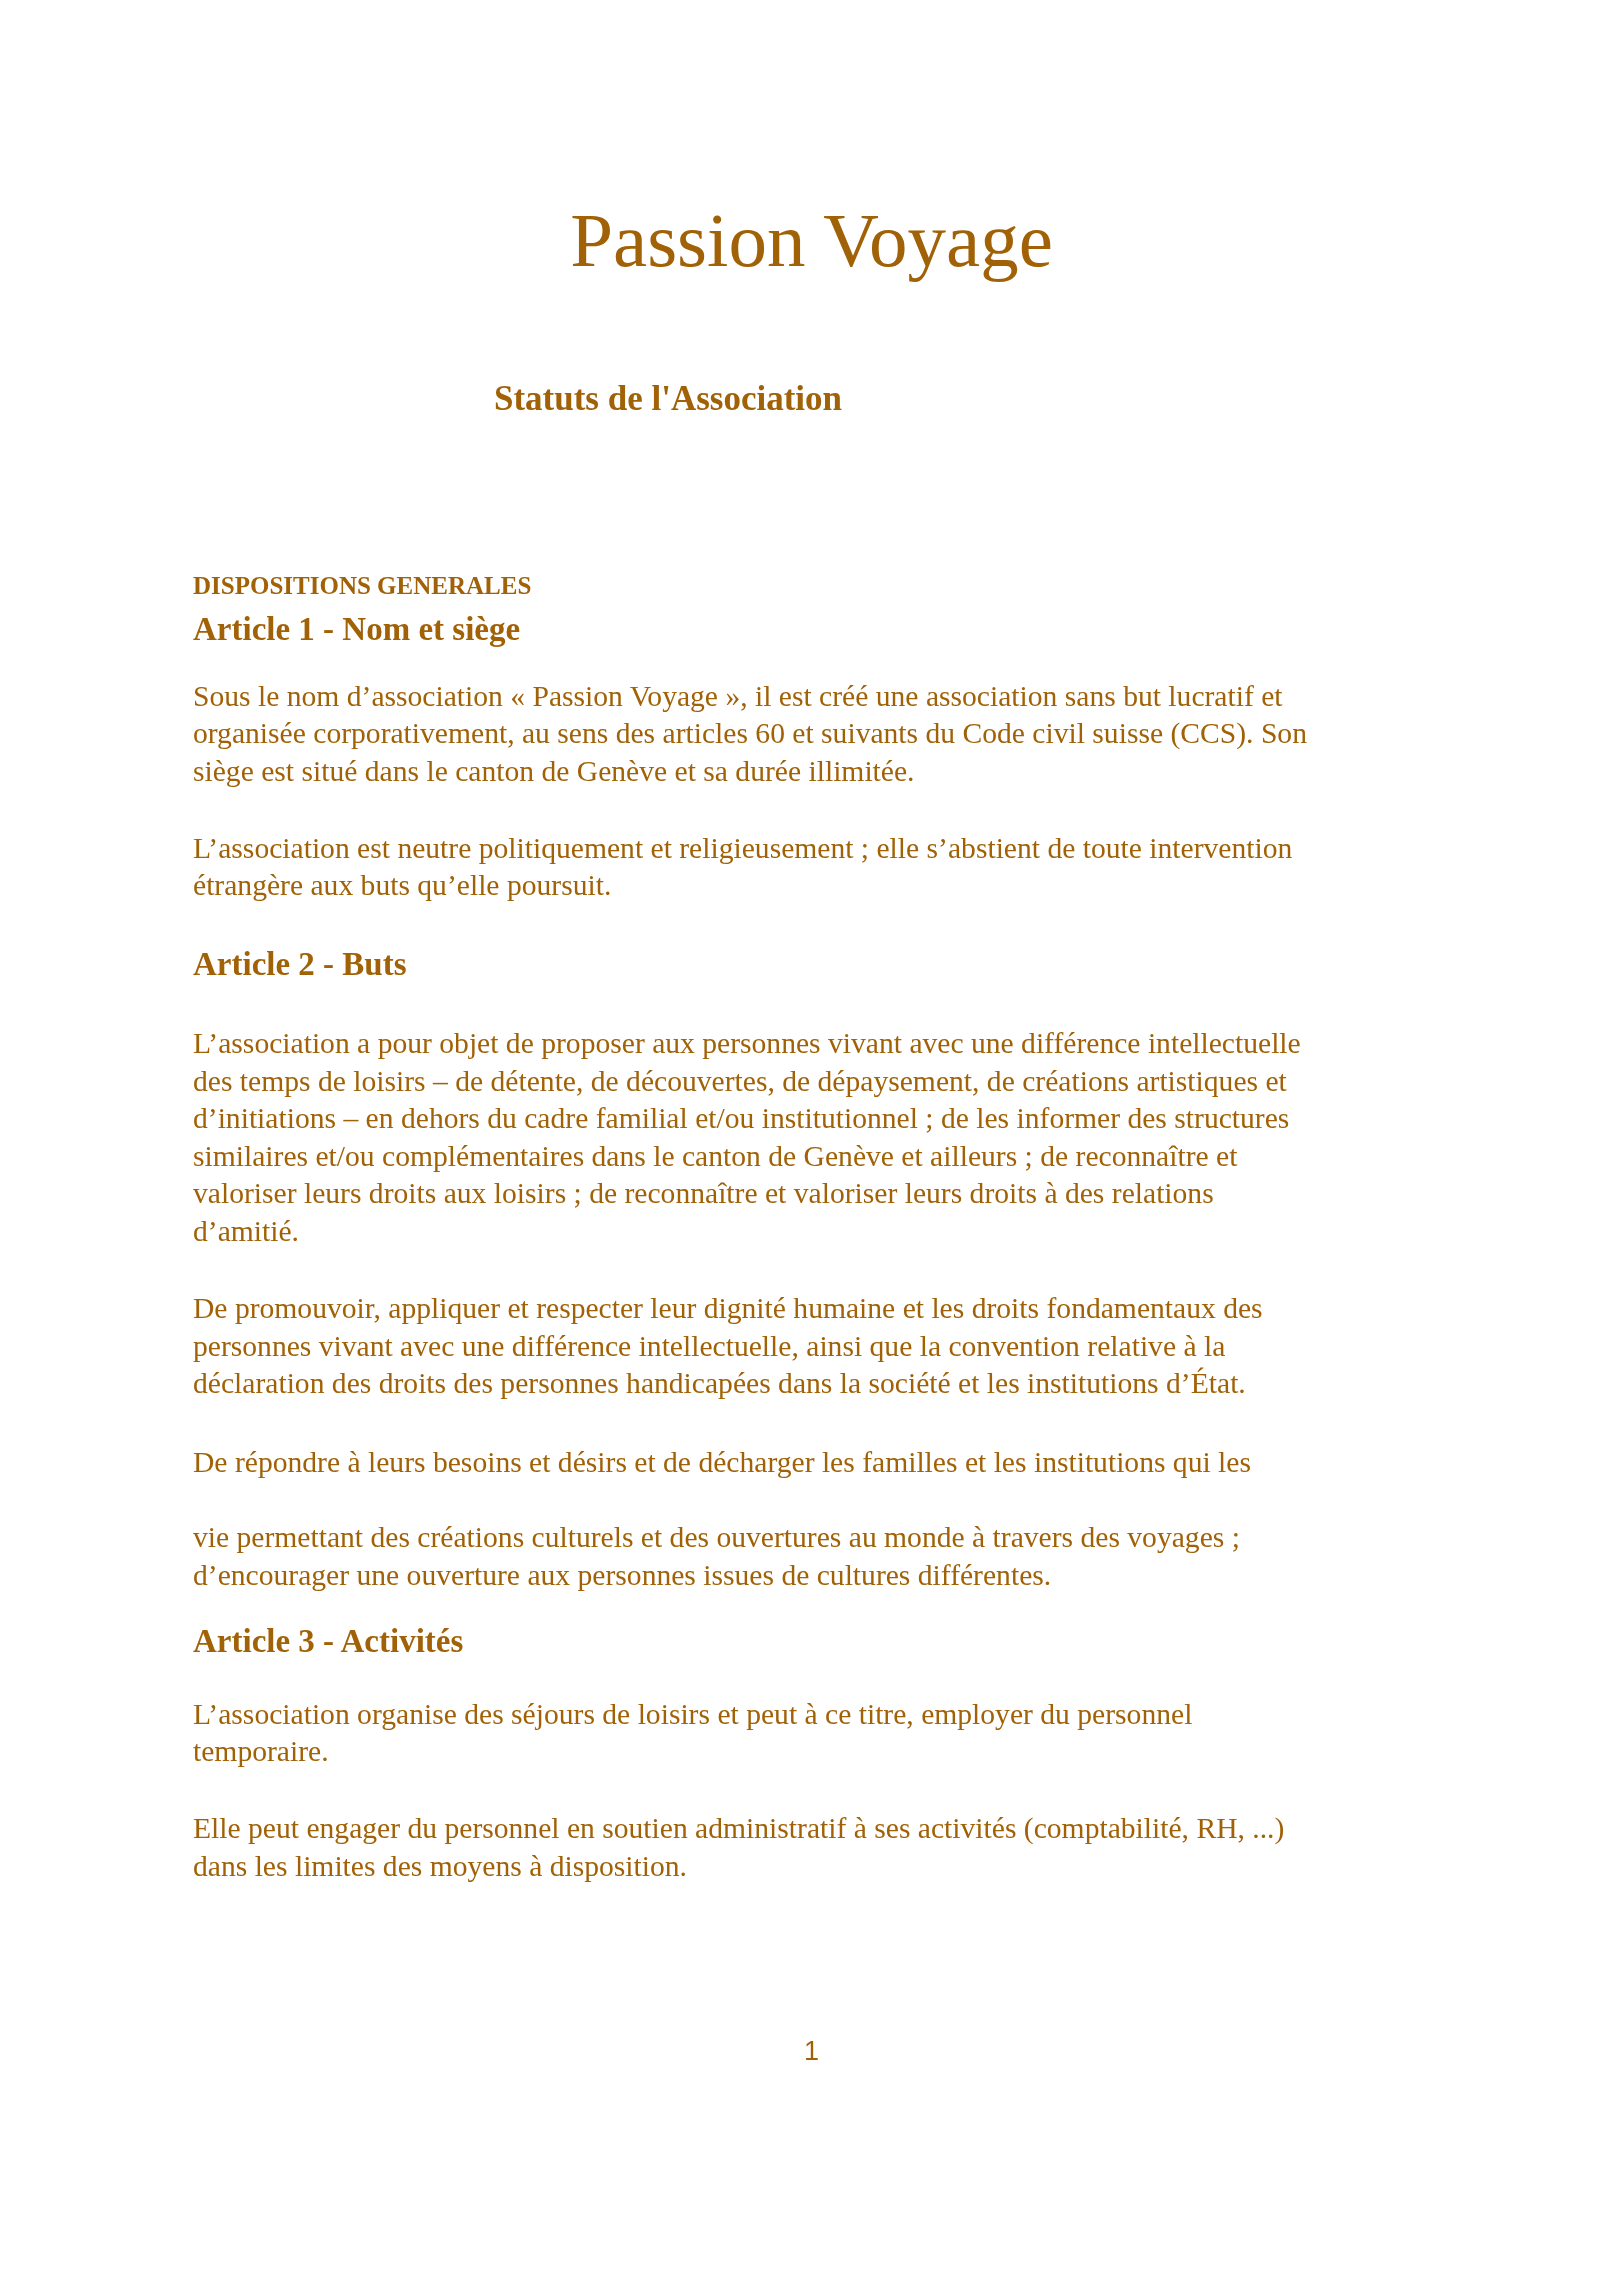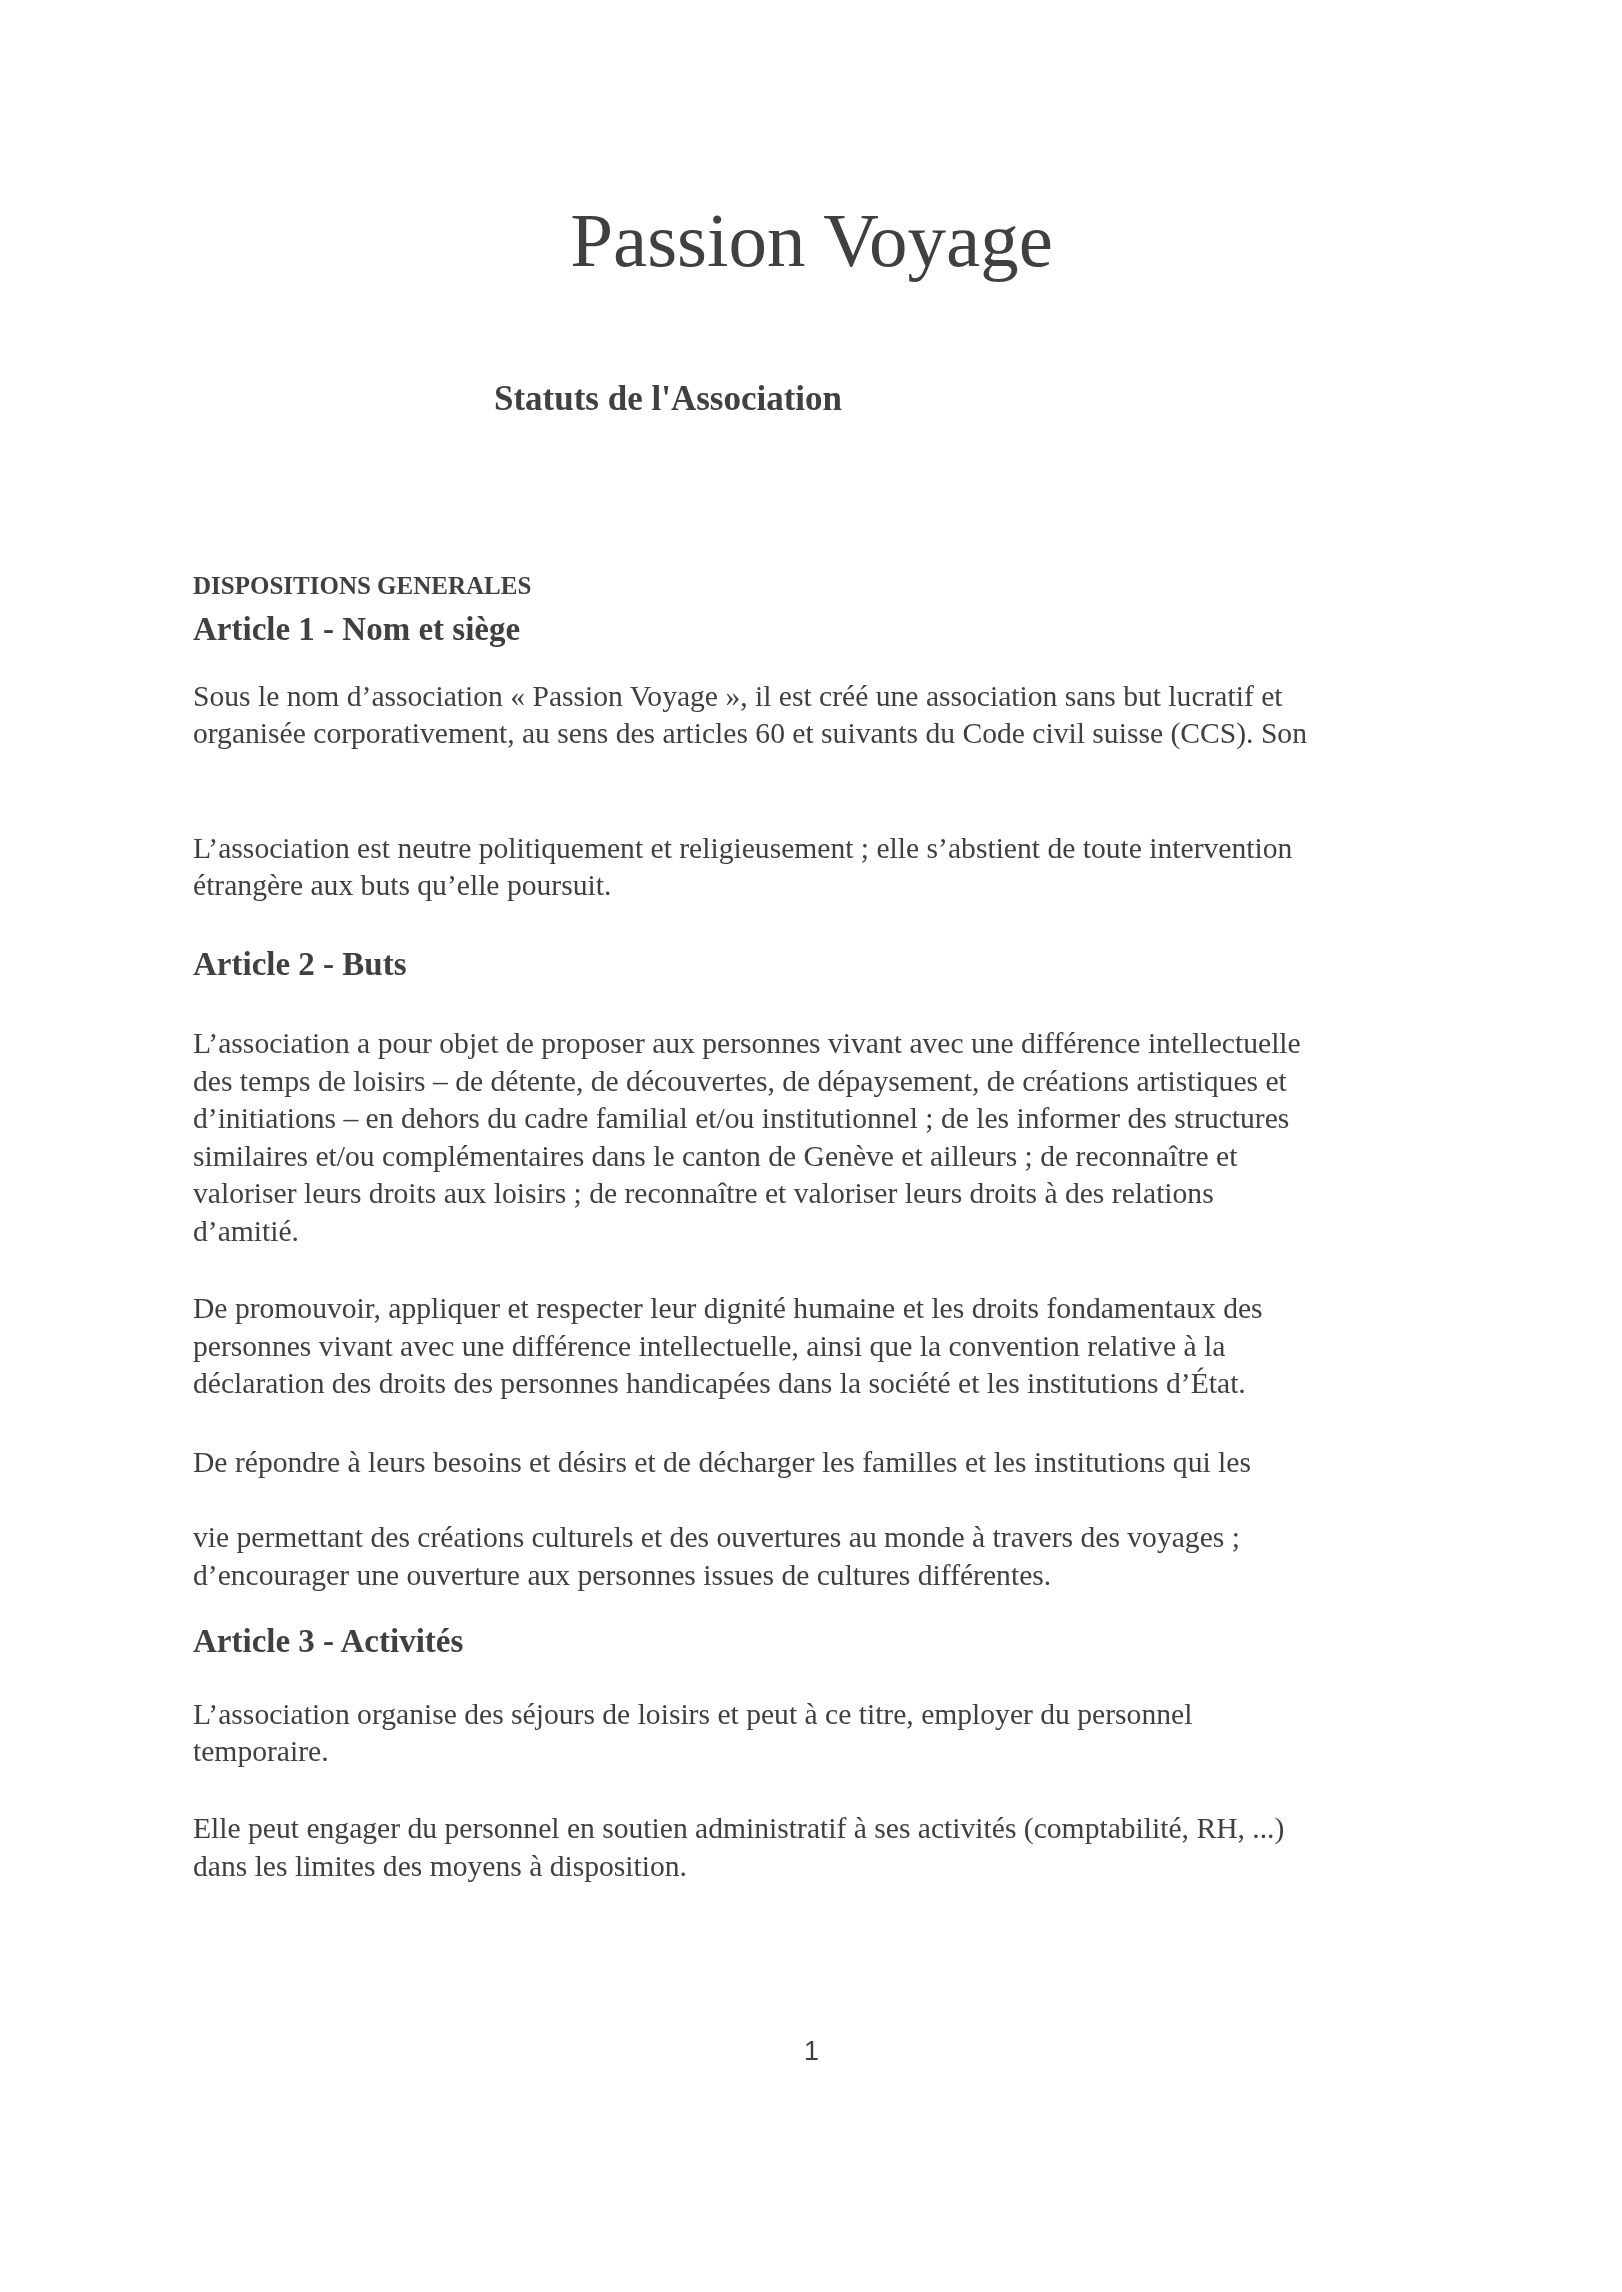--- a/index.html
+++ b/index.html
@@ -1,17 +1,17 @@
 <!DOCTYPE html>
 <html style="font-size:14.3px"><head>
   <meta charset="utf-8">
   <style>
     html, body { margin: 0; padding: 0; background: #ffffff; }
     body { width: 1623px; height: 2293px; position: relative; overflow: hidden; }
-    .page { position: absolute; left: 0; top: 0; width: 1623px; height: 2293px; background: #ffffff; color: #404040; }
+    .page { position: absolute; left: 0; top: 0; width: 1623px; height: 2293px; background: #ffffff; color: #a16207; }
     .serif { font-family: "Liberation Serif", "DejaVu Serif", serif; }
     .sans { font-family: "Liberation Sans", "DejaVu Sans", sans-serif; }
     .abs { position: absolute; white-space: nowrap; line-height: 1; }
     .title { font-size: 77px; font-weight: normal; left: 0; width: 1623px; text-align: center; }
     .subtitle { font-size: 35px; font-weight: bold; left: 0; width: 1336px; text-align: center; }
     .section { font-size: 25px; font-weight: bold; left: 193px; }
     .article { font-size: 33px; font-weight: bold; left: 193px; }
     .body-line { font-size: 29.6px; left: 193px; }
     .pagenum { font-size: 27px; left: 0; width: 1623px; text-align: center; }
   </style>
@@ -21,20 +21,21 @@
 <div class="page">
 
   <div class="abs serif title" style="top:202px;">Passion Voyage</div>
   <div class="abs serif subtitle" style="top:381px;">Statuts de l'Association</div>
 
   <div class="abs serif section" style="top:573px;">DISPOSITIONS GENERALES</div>
 
   <div class="abs serif article" style="top:613px;">Article 1 - Nom et siège</div>
   <div class="abs serif body-line" style="top:682px;">Sous le nom d’association « Passion Voyage », il est créé une association sans but lucratif et</div>
   <div class="abs serif body-line" style="top:719px;">organisée corporativement, au sens des articles 60 et suivants du Code civil suisse (CCS). Son</div>
+  <div class="abs serif body-line" style="top:757px;">siège est situé dans le canton de Genève et sa durée illimitée.</div>
 
   <div class="abs serif body-line" style="top:834px;">L’association est neutre politiquement et religieusement ; elle s’abstient de toute intervention</div>
   <div class="abs serif body-line" style="top:871px;">étrangère aux buts qu’elle poursuit.</div>
 
   <div class="abs serif article" style="top:948px;">Article 2 - Buts</div>
   <div class="abs serif body-line" style="top:1029px;">L’association a pour objet de proposer aux personnes vivant avec une différence intellectuelle</div>
   <div class="abs serif body-line" style="top:1067px;">des temps de loisirs – de détente, de découvertes, de dépaysement, de créations artistiques et</div>
   <div class="abs serif body-line" style="top:1104px;">d’initiations – en dehors du cadre familial et/ou institutionnel ; de les informer des structures</div>
   <div class="abs serif body-line" style="top:1179px;">valoriser leurs droits aux loisirs ; de reconnaître et valoriser leurs droits à des relations</div>
   <div class="abs serif body-line" style="top:1142px;">similaires et/ou complémentaires dans le canton de Genève et ailleurs ; de reconnaître et</div>

